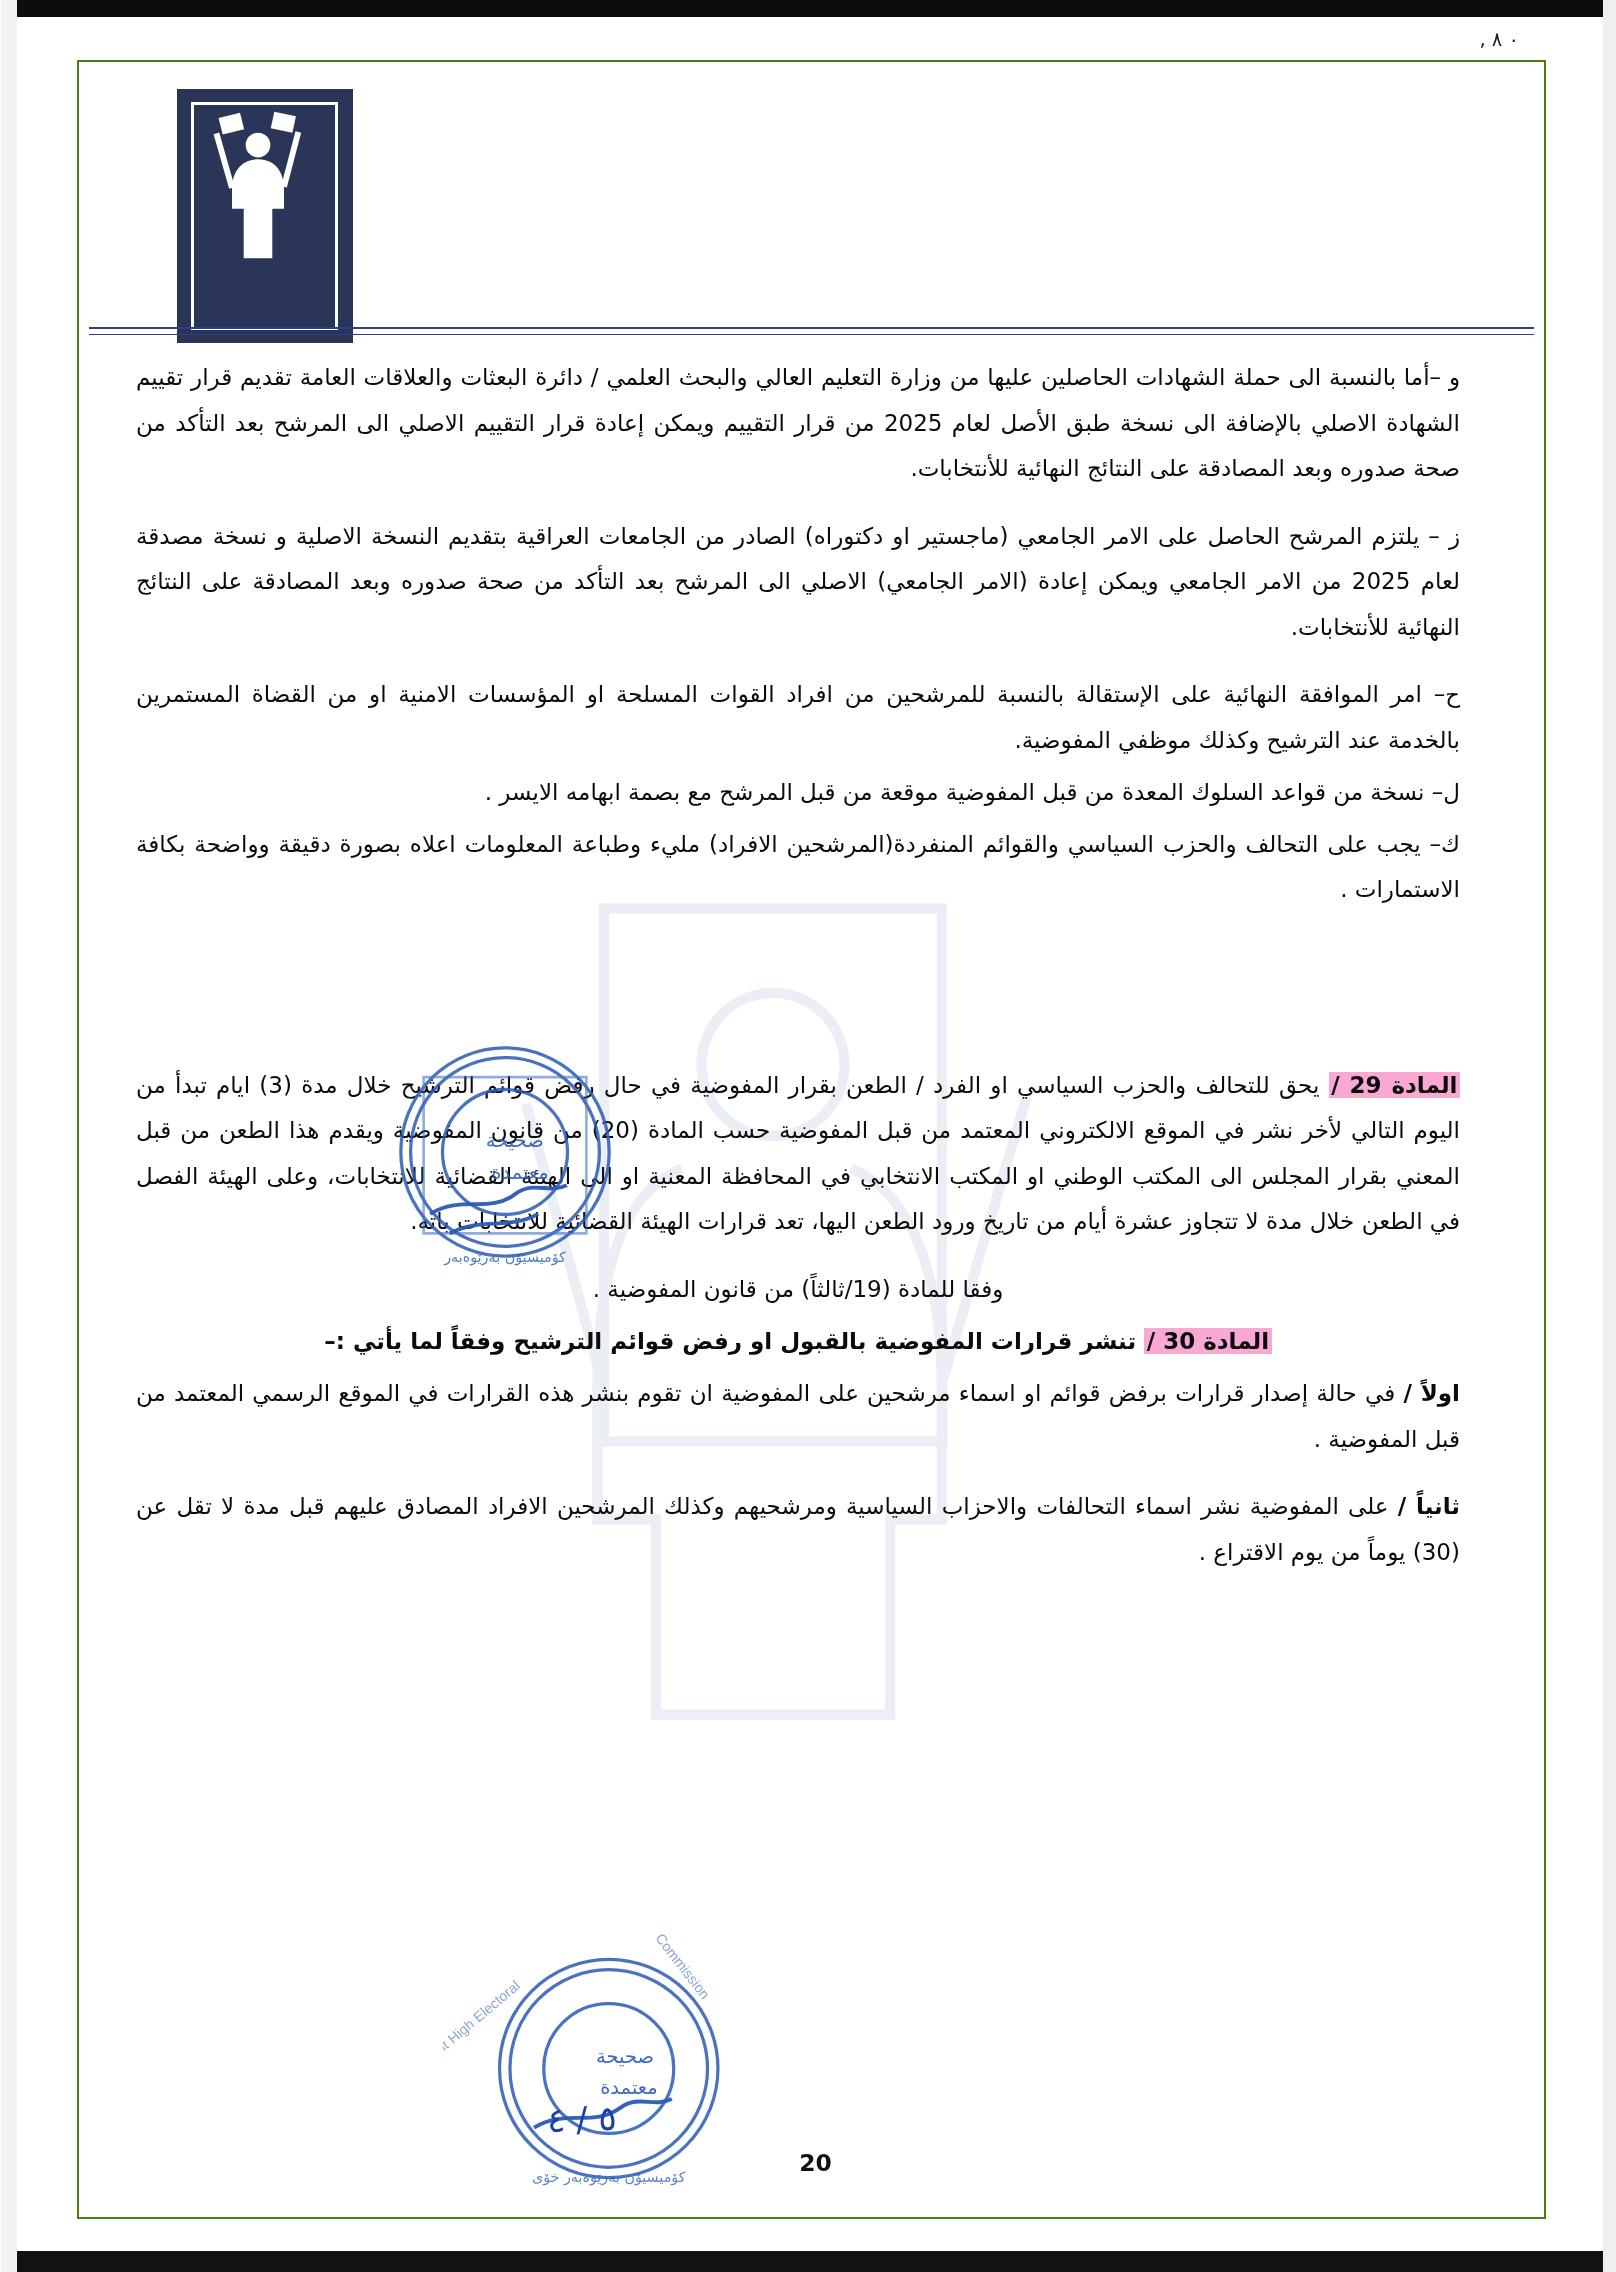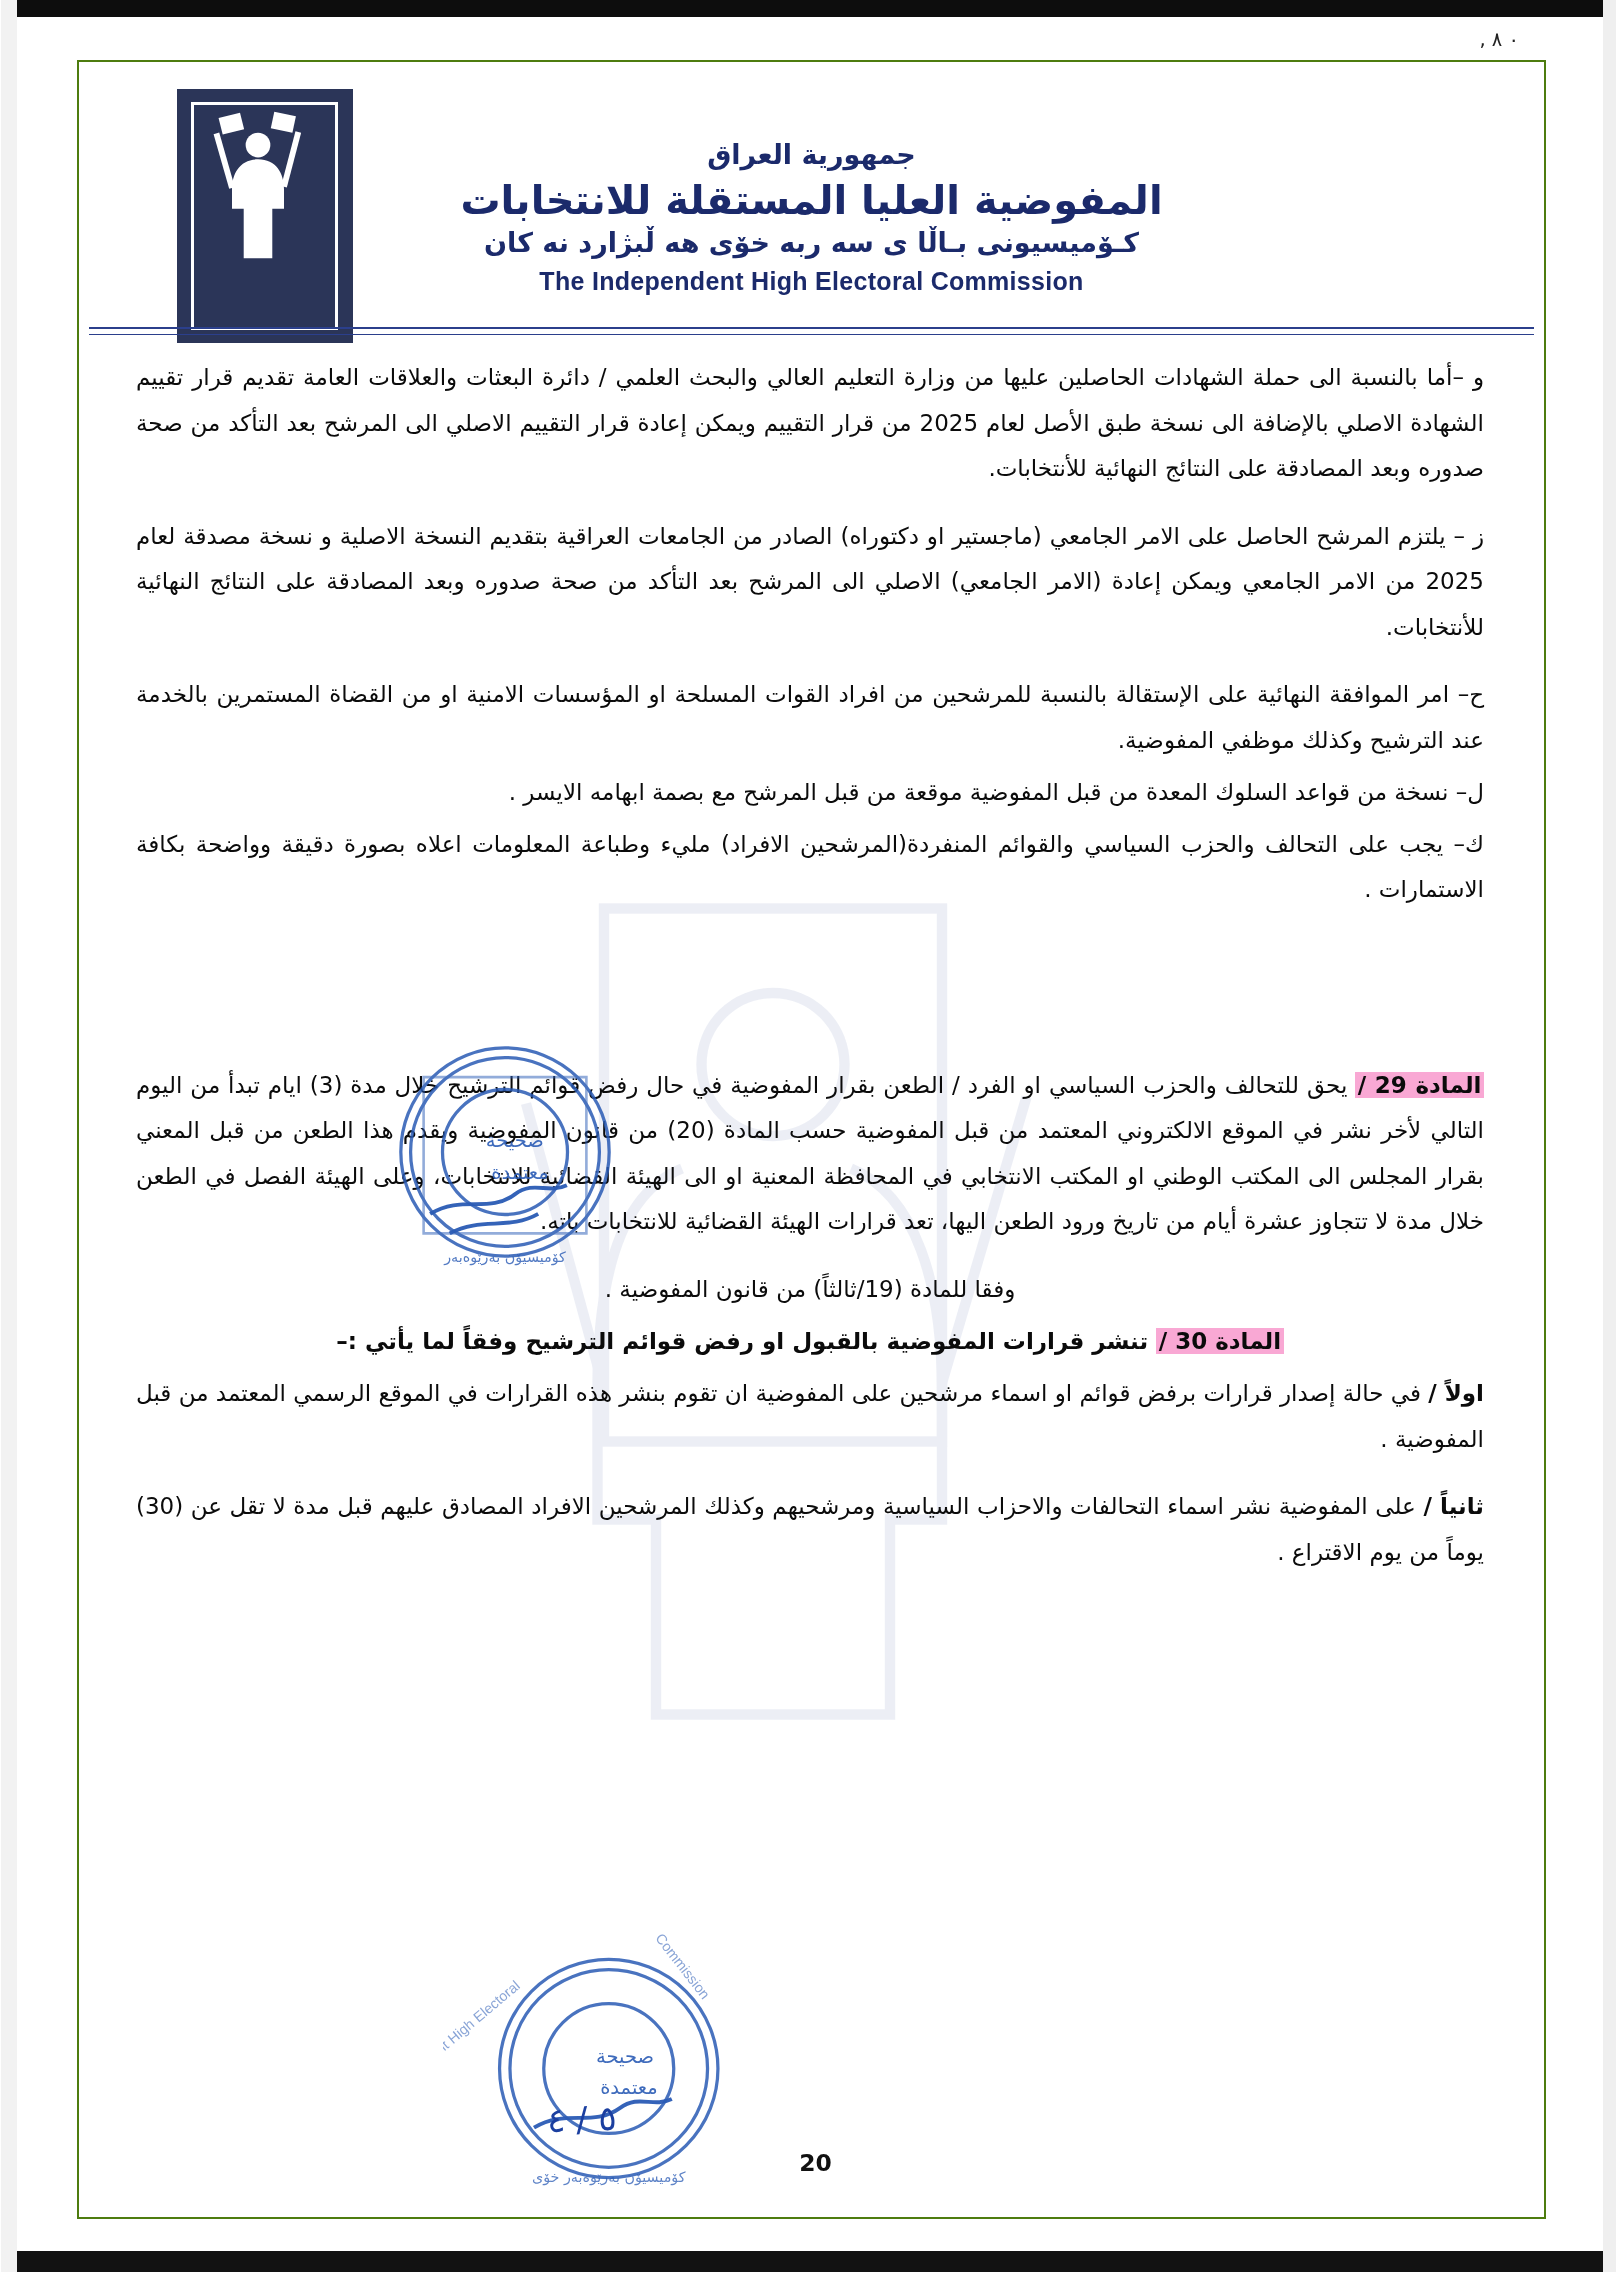--- a/index.html
+++ b/index.html
@@ -148,21 +148,21 @@
     letter-spacing: 0.3px;
     margin-top: 6.5px;
   }
 
   
   .body-area {
     position: absolute;
     left: 0;
     top: 293px;
     width: 100%;
-    padding: 0 60px 0 57px;
+    padding: 0 84px 0 57px;
     box-sizing: border-box;
     z-index: 5;
   }
 
   p.para {
     font-family: "DejaVu Sans", sans-serif;
     font-size: 23px;
     line-height: 1.98;
     color: #0b0b0b;
     text-align: justify;
@@ -262,26 +262,20 @@
       <svg class="logo-figure" viewBox="0 0 140 230">
         <rect x="12" y="6" width="34" height="26" fill="#ffffff" transform="rotate(-14 29 19)"></rect>
         <rect x="92" y="4" width="34" height="26" fill="#ffffff" transform="rotate(12 109 17)"></rect>
         <circle cx="70" cy="52" r="19" fill="#ffffff"></circle>
         <path d="M70 74 C 42 74 30 96 30 120 L30 150 L48 150 L48 226 L92 226 L92 150 L110 150 L110 120 C110 96 98 74 70 74 Z" fill="#ffffff"></path>
         <path d="M30 118 L6 34" stroke="#ffffff" stroke-width="9" fill="none"></path>
         <path d="M110 116 L132 32" stroke="#ffffff" stroke-width="9" fill="none"></path>
       </svg>
     </div>
 
-    <div class="header-text">
-      <div class="h-line1">جمهورية العراق</div>
-      <div class="h-line2">المفوضية العليا المستقلة للانتخابات</div>
-      <div class="h-line3">كـۆميسيونى بـاڵا ى  سه ربه خۆى هه ڵبژارد نه كان</div>
-      <div class="h-line4">The Independent High Electoral Commission</div>
-    </div>
 
     <div class="header-rule"></div>
     <div class="header-rule2"></div>
   </div>
 
   <svg class="watermark" viewBox="0 0 1000 1400">
     <g fill="none" stroke="#8d9bc4" stroke-width="16">
       <rect x="180" y="120" width="520" height="820"></rect>
       <circle cx="440" cy="360" r="110"></circle>
       <path d="M300 520 C 200 560 170 700 170 860 L170 1060 L260 1060 L260 1360 L620 1360 L620 1060 L700 1060 L700 860 C700 700 660 560 560 520"></path>

